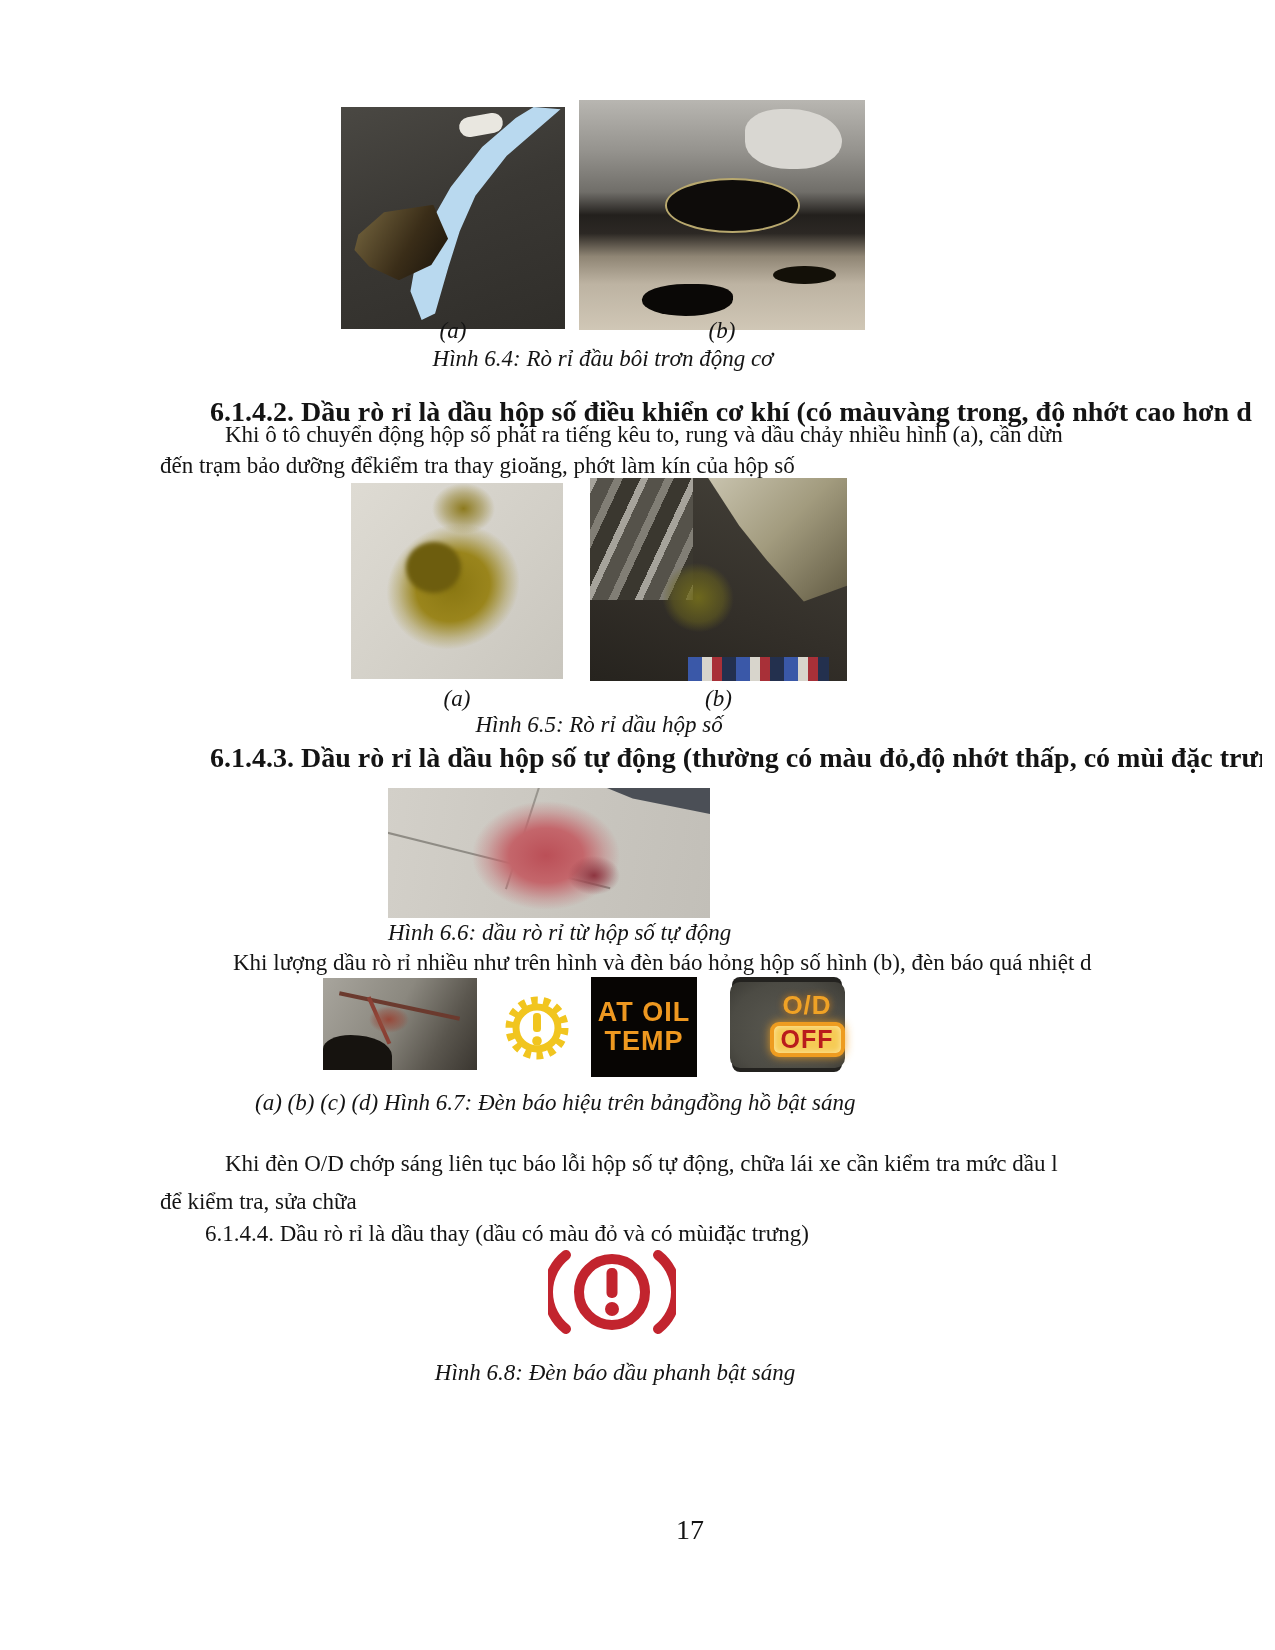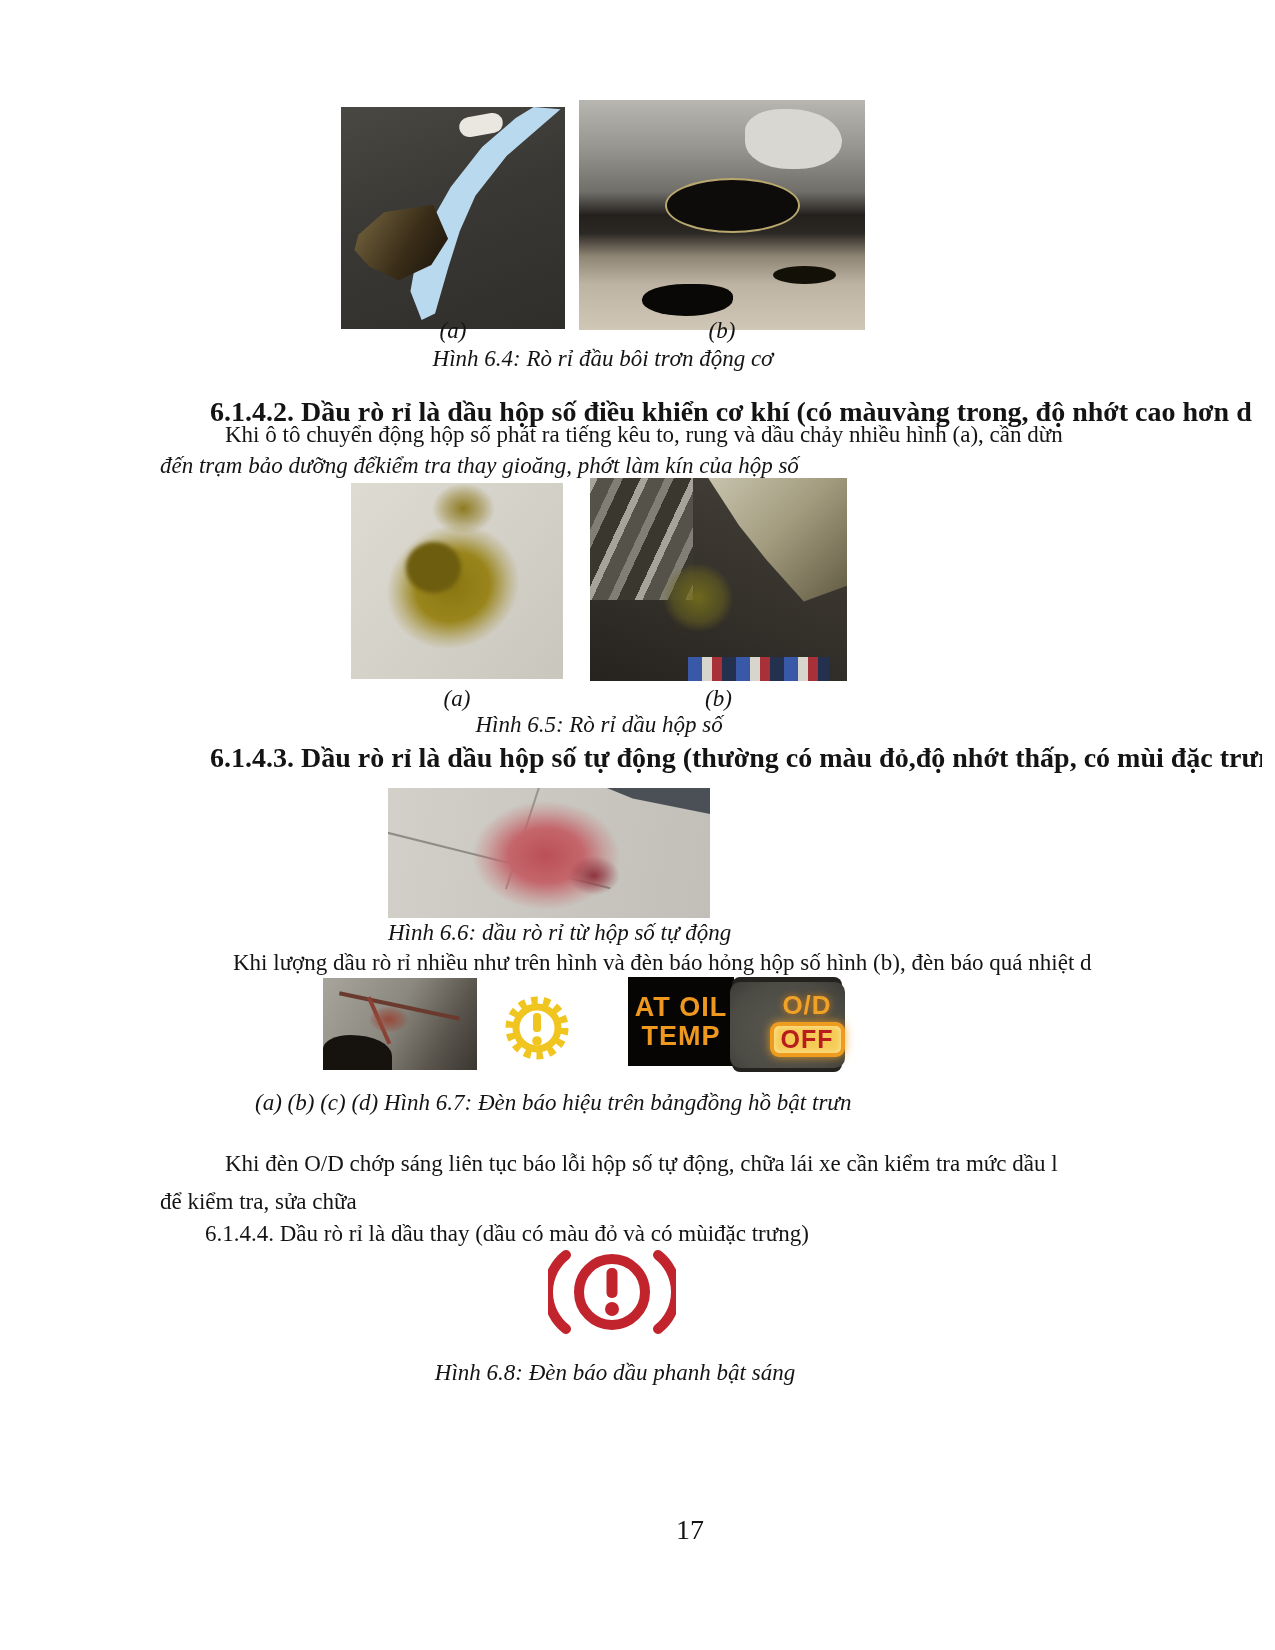--- a/index.html
+++ b/index.html
@@ -83,21 +83,21 @@
   <div class="muffler"></div>
   <div class="blob1"></div>
   <div class="blob2"></div>
 </div>
 <div class="abs lbl" style="left:341px;top:318px;width:224px;">(a)</div>
 <div class="abs lbl" style="left:579px;top:318px;width:286px;">(b)</div>
 <div class="abs cap" style="left:341px;top:346px;width:524px;">Hình 6.4: Rò rỉ đầu bôi trơn động cơ</div>
 
 <div class="abs line hd" style="left:210px;top:396px;width:1052px;"><span>6.1.4.2.</span><span> Dầu rò rỉ là dầu hộp số điều khiển cơ khí (có màuvàng trong, độ nhớt cao hơn d</span></div>
 <div class="abs line" style="left:225px;top:419px;width:1037px;">Khi ô tô chuyển động hộp số phát ra tiếng kêu to, rung và dầu chảy nhiều hình (a), cần dừn</div>
-<div class="abs line" style="left:160px;top:450px;width:1102px;font-style:italic;">đến trạm bảo dưỡng đểkiểm tra thay gioăng, phớt làm kín của hộp số</div>
+<div class="abs line" style="left:160px;top:450px;width:1102px;">đến trạm bảo dưỡng đểkiểm tra thay gioăng, phớt làm kín của hộp số</div>
 
 <div class="abs photo f65a" style="left:351px;top:483px;width:212px;height:196px;">
   <div class="spray"></div>
   <div class="stain"></div>
   <div class="core"></div>
 </div>
 <div class="abs photo f65b" style="left:590px;top:478px;width:257px;height:203px;">
   <div class="bars"></div>
   <div class="cast"></div>
   <div class="oil"></div>
@@ -128,33 +128,33 @@
 
 <div class="abs" style="left:505px;top:990px;width:64px;height:80px;background:#ffffff;">
   <svg width="64" height="72" viewBox="0 0 64 72" style="display:block;margin:2px auto 0;">
     <circle cx="32" cy="36" r="27" fill="none" stroke="#f1c51f" stroke-width="9" stroke-dasharray="6.5 5.6"></circle>
     <circle cx="32" cy="36" r="21" fill="none" stroke="#f1c51f" stroke-width="7"></circle>
     <rect x="28" y="21" width="8" height="19" rx="3.5" fill="#f1c51f"></rect>
     <circle cx="32" cy="49" r="4.8" fill="#f1c51f"></circle>
   </svg>
 </div>
 
-<div class="abs atoil" style="left:628px;top:977px;width:106px;height:89px;">
+<div class="abs atoil" style="left:591px;top:977px;width:106px;height:100px;">
   <div>AT OIL</div>
   <div>TEMP</div>
 </div>
 
 <div class="abs odpanel" style="left:732px;top:977px;width:110px;height:95px;">
   <div class="odinner">
     <div class="odtext">O/D</div>
     <div class="offbox">OFF</div>
   </div>
 </div>
 
-<div class="abs cap" style="left:255px;top:1090px;text-align:left;">(a) (b) (c) (d) Hình 6.7: Đèn báo hiệu trên bảngđồng hồ bật trưn</div>
+<div class="abs cap" style="left:255px;top:1090px;text-align:left;">(a) (b) (c) (d) Hình 6.7: Đèn báo hiệu trên bảngđồng hồ bật sáng</div>
 
 <div class="abs line" style="left:225px;top:1148px;width:1037px;">Khi đèn O/D chớp sáng liên tục báo lỗi hộp số tự động, chữa lái xe cần kiểm tra mức dầu l</div>
 <div class="abs line" style="left:160px;top:1186px;width:1102px;">để kiểm tra, sửa chữa</div>
 <div class="abs line" style="left:205px;top:1218px;width:1057px;"><span>6.1.4.4.</span><span> Dầu rò rỉ là dầu thay (dầu có màu đỏ và có mùiđặc trưng)</span></div>
 
 <div class="abs" style="left:548px;top:1242px;width:128px;height:100px;">
   <svg width="128" height="100" viewBox="0 0 128 100" style="display:block;">
     <circle cx="64" cy="50" r="33" fill="none" stroke="#c2242e" stroke-width="10"></circle>
     <rect x="58.5" y="26" width="11" height="30" rx="5" fill="#c2242e"></rect>
     <circle cx="64" cy="67" r="7" fill="#c2242e"></circle>

